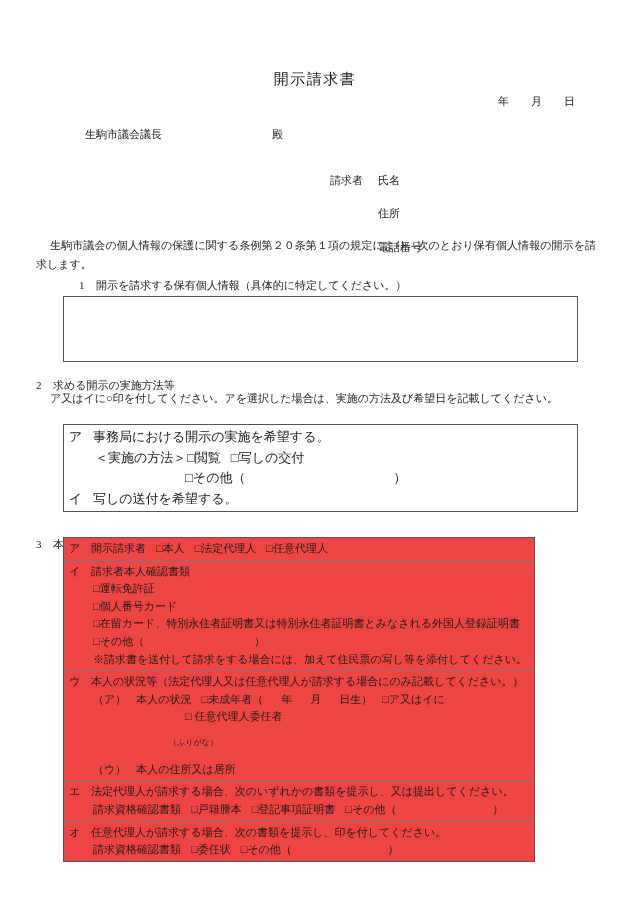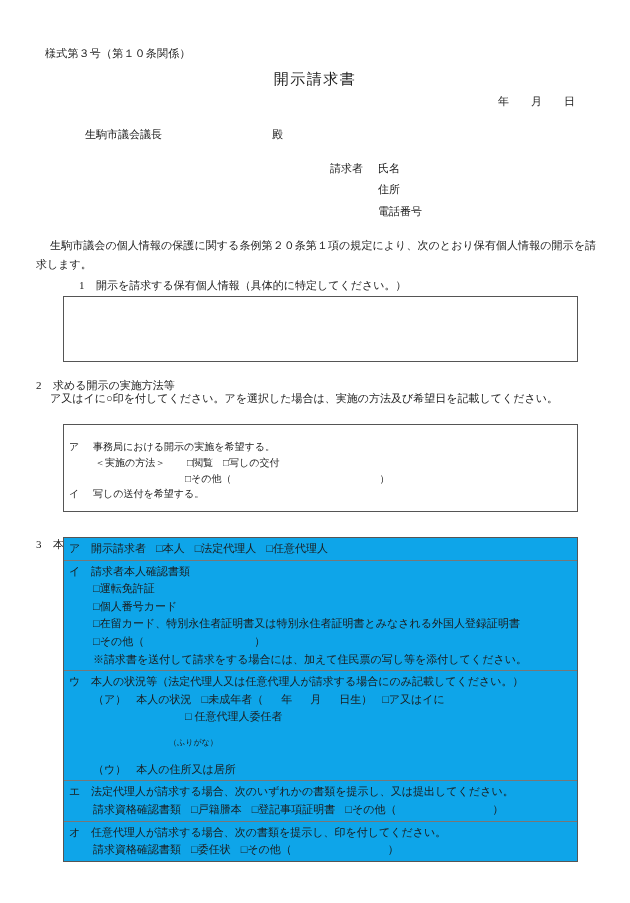--- a/index.html
+++ b/index.html
@@ -68,20 +68,21 @@
 
   .requester-block {
     position: absolute;
     left: 330px;
     top: 158px;
     font-size: 11px;
   }
   .requester-block .row {
     white-space: nowrap;
     line-height: 1.95;
+    margin-top: 12px;
   }
   .requester-block .lead {
     display: inline-block;
     width: 48px;
   }
   .requester-block .indent {
     display: inline-block;
     width: 48px;
   }
 
@@ -127,42 +128,42 @@
     left: 63px;
     top: 296px;
     width: 515px;
     height: 66px;
   }
   #method-box {
     left: 63px;
     top: 424px;
     width: 515px;
     height: 88px;
-    padding: 14px 0 0 5px;
-    font-size: 10px;
+    padding: 2px 0 0 5px;
+    font-size: 13px;
     line-height: 1.58;
   }
   .mline { white-space: nowrap; }
   .mlabel { display: inline-block; width: 24px; }
   .m-ind1 { display: inline-block; width: 26px; }
   .m-ind2 { display: inline-block; width: 116px; }
   .m-kind { display: inline-block; width: 92px; }
   .gap-s { display: inline-block; width: 10px; }
   .paren-long { display: inline-block; width: 148px; }
 
   
   #id-table {
     position: absolute;
     left: 63px;
     top: 537px;
-    width: 515px;
+    width: 472px;
     border: 1px solid #555;
     box-sizing: border-box;
     font-size: 11px;
-    background: #0ea5e9;
+    background: #ef4444;
   }
   #id-table .trow {
     border-bottom: 1px solid #777;
     padding: 2px 0 2px 5px;
     box-sizing: border-box;
   }
   #id-table .trow:last-child { border-bottom: none; }
   .rlabel { display: inline-block; width: 22px; }
   .sub-ind { display: inline-block; width: 24px; }
   .tline { line-height: 1.6; white-space: nowrap; }
@@ -175,21 +176,20 @@
   .paren-mid { display: inline-block; width: 110px; }
   .paren-sm { display: inline-block; width: 96px; }
   .date-inline .sp { display: inline-block; width: 18px; }
   .name-gap { display: inline-block; width: 16px; }
 </style>
 </head>
 <body>
 
 <div class="page">
 
-  <div class="form-no">様式第３号（第１０条関係）</div>
 
   <div class="doc-title">開示請求書</div>
 
   <div class="date-line">
     <span>年</span><span class="sp"></span><span>月</span><span class="sp"></span><span>日</span>
   </div>
 
   <div class="addressee">生駒市議会議長</div>
   <div class="addressee-suffix">殿</div>
 

